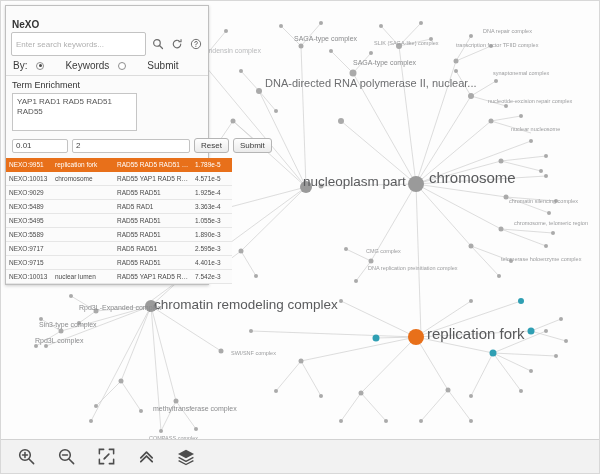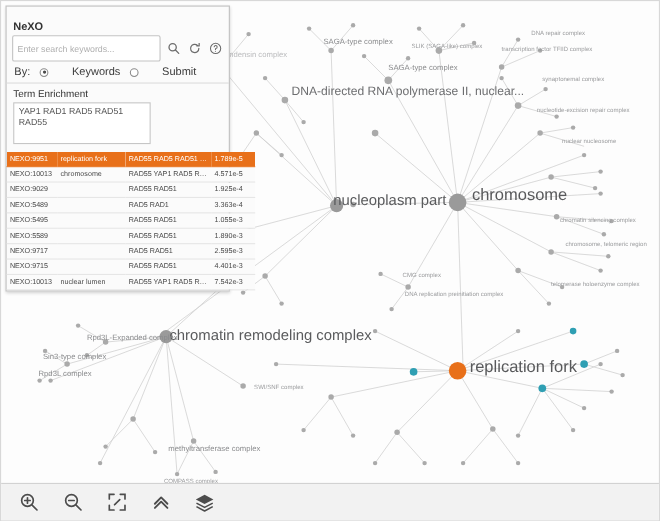--- a/index.html
+++ b/index.html
@@ -517,20 +517,26 @@
         <span class="radio"></span>
         <span>Submit</span>
       </span>
     </div>
 
     <div class="sec-sep"></div>
 
     <div class="sec-label">Term Enrichment</div>
     <textarea id="term-box" style="">YAP1 RAD1 RAD5 RAD51 RAD55</textarea>
 
+    <div class="filter-row">
+      <input id="pval-field" class="num-field" type="text" value="0.01" style="">
+      <input id="count-field" class="num-field" type="text" value="2" style="">
+      <button class="btn">Reset</button>
+      <button class="btn">Submit</button>
+    </div>
 
     <table id="result-table">
       <tbody>
         <tr class="sel">
           <td class="c-id">NEXO:9951</td>
           <td class="c-name">replication fork</td>
           <td class="c-genes">RAD55 RAD5 RAD51 RAD1</td>
           <td class="c-p">1.789e-5</td>
         </tr>
         <tr>

